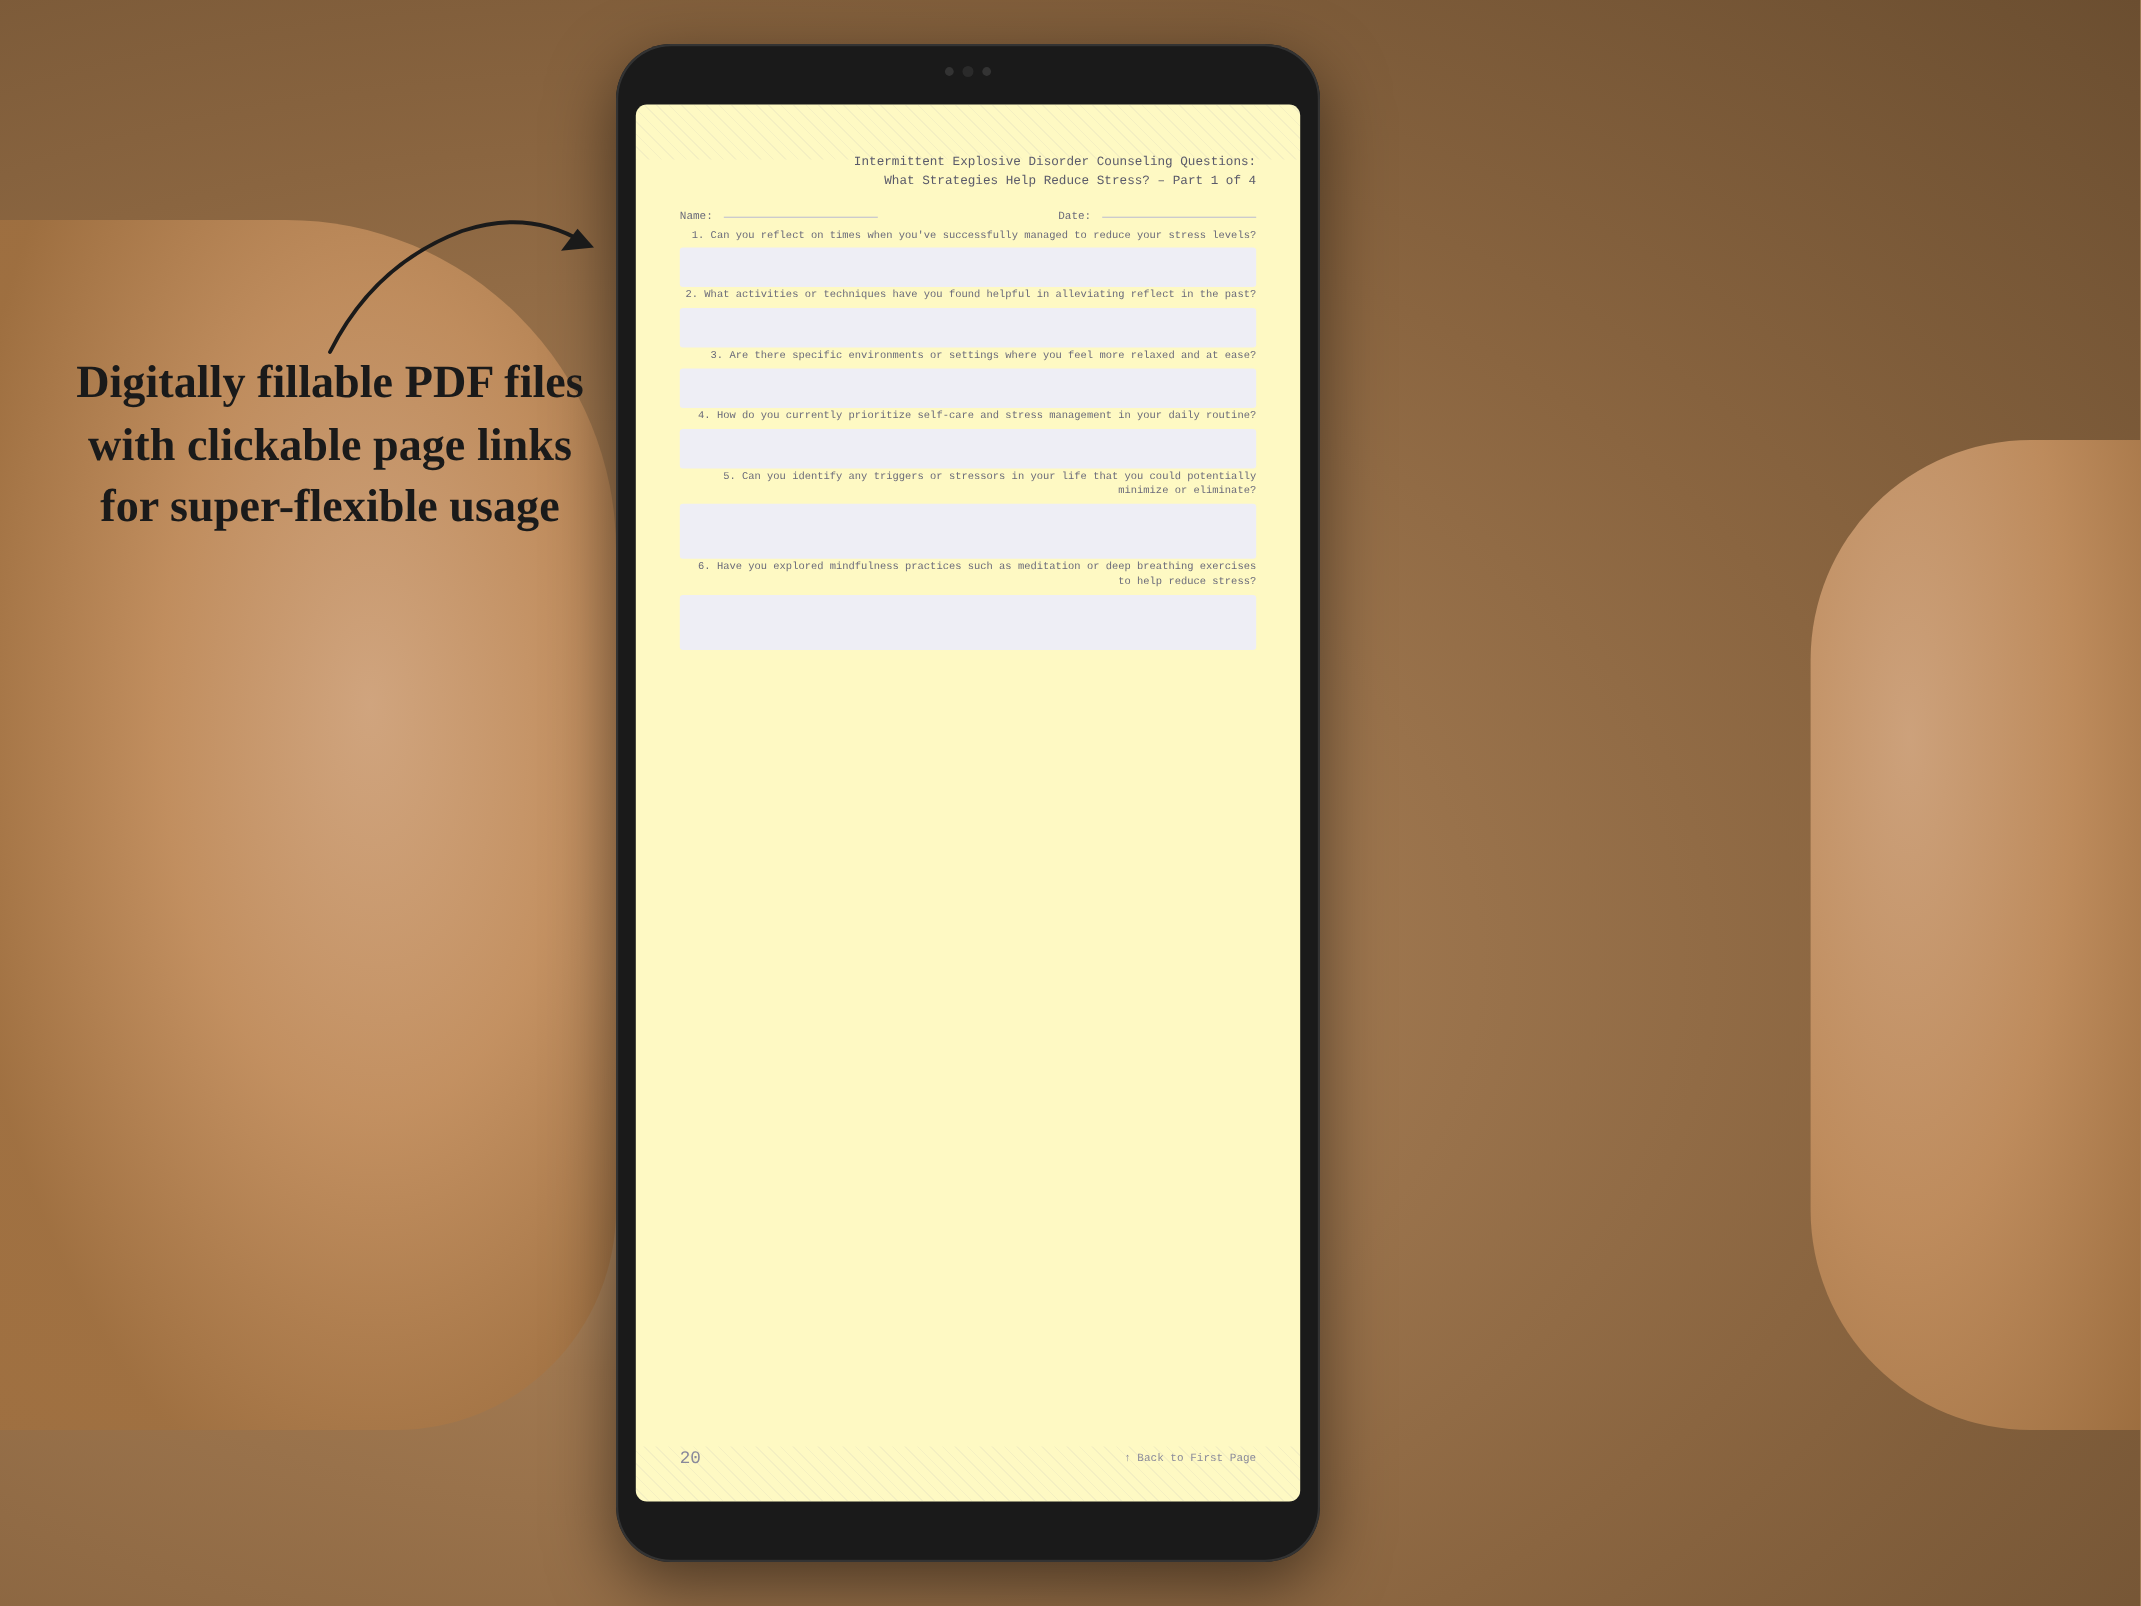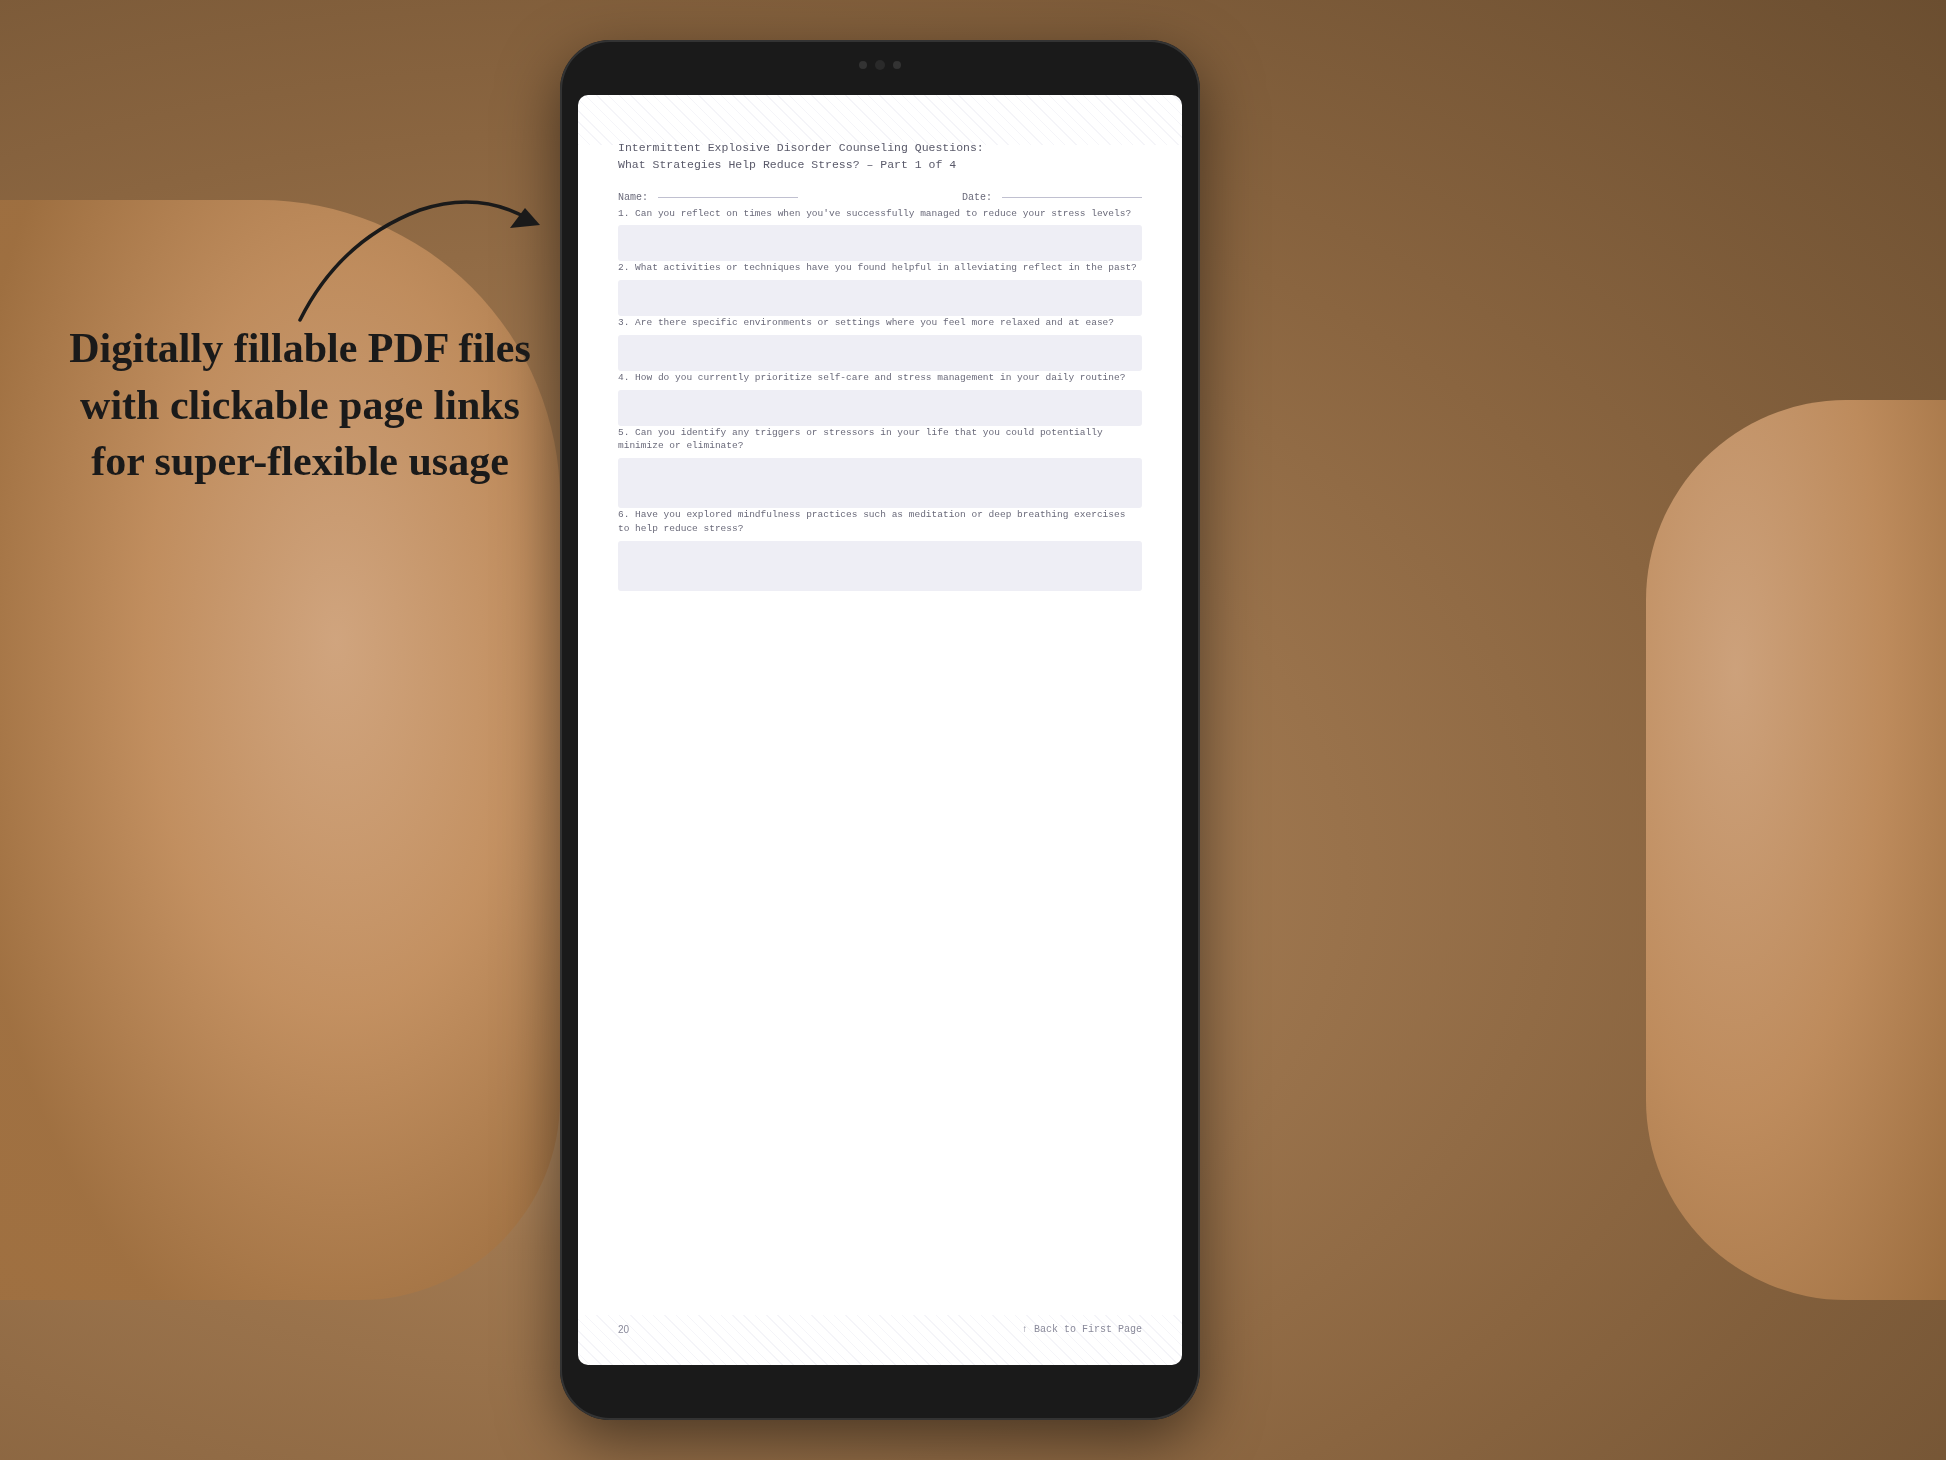--- a/index.html
+++ b/index.html
@@ -83,23 +83,24 @@
       box-shadow: 0 20px 60px rgba(0,0,0,0.5), inset 0 0 0 2px #333;
       z-index: 5;
     }
 
     .tablet-screen {
       position: absolute;
       top: 55px;
       left: 18px;
       right: 18px;
       bottom: 55px;
-      background: #ffffff;
+      background: #fef9c3;
       border-radius: 10px;
       overflow: hidden;
+      text-align: right;
     }
 
     
     .tablet-camera {
       position: absolute;
       top: 20px;
       left: 50%;
       transform: translateX(-50%);
       display: flex;
       gap: 8px;
@@ -204,22 +205,22 @@
 
     .pdf-footer {
       display: flex;
       justify-content: space-between;
       align-items: center;
       margin-top: 12px;
       padding-top: 8px;
     }
 
     .page-number {
-      font-family: Liberation Sans, sans-serif;
-      font-size: 10px;
+      font-family: Liberation Mono, monospace;
+      font-size: 16px;
       color: #8a8a9a;
     }
 
     .back-link {
       font-family: 'Courier New', monospace;
       font-size: 10px;
       color: #8a8a9a;
       text-decoration: none;
     }
 

